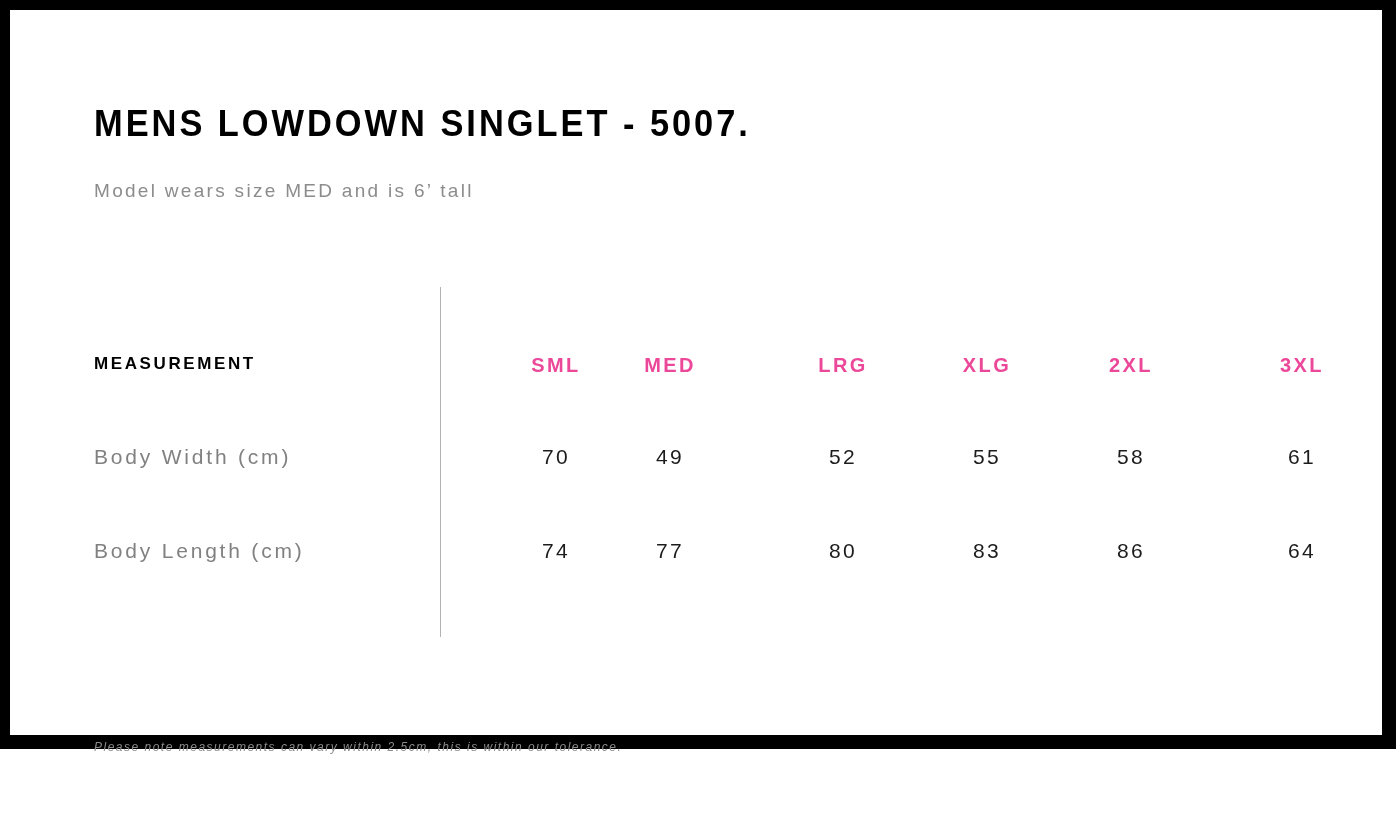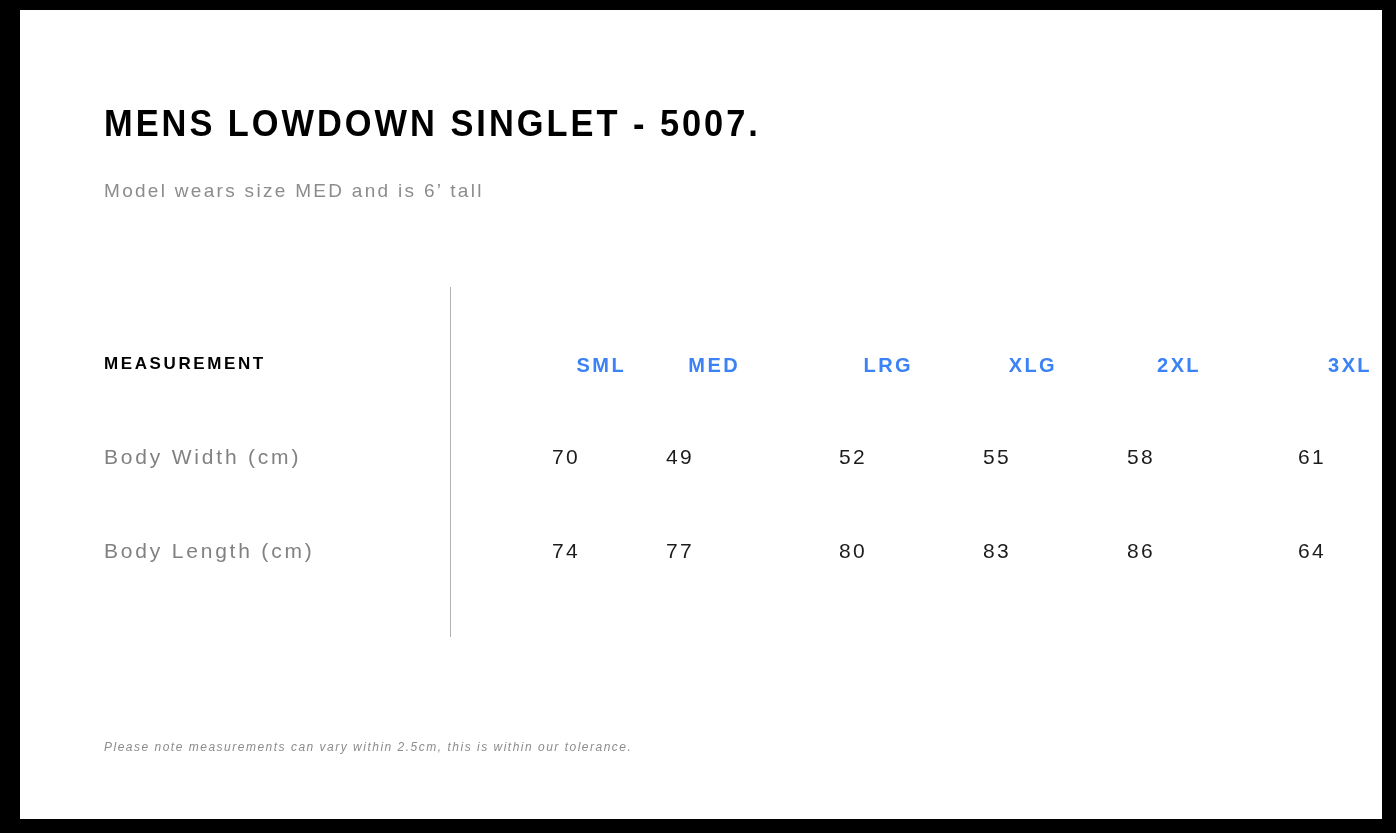--- a/index.html
+++ b/index.html
@@ -12,23 +12,23 @@
     height: 833px;
     overflow: hidden;
     font-family: "Liberation Sans", sans-serif;
   }
 
   
   #frame {
     position: relative;
     box-sizing: border-box;
     width: 1396px;
-    height: 833px;
+    height: 749px;
     background: #000000;
-    padding: 10px 14px 14px 20px;
+    padding: 10px 14px 14px 10px;
   }
   #page {
     position: relative;
     box-sizing: border-box;
     width: 100%;
     height: 100%;
     background: #ffffff;
   }
 
   
@@ -109,23 +109,22 @@
     position: absolute;
     top: -15px;
     width: 120px;
     margin-left: -60px;
     text-align: center;
     white-space: nowrap;
   }
   #header-row .cell {
     font-size: 20px;
     font-weight: 700;
-    color: #3b82f6;
+    color: #ec4899;
     letter-spacing: 2.4px;
-    text-align: right;
   }
   .data-row .cell {
     font-size: 21px;
     font-weight: 400;
     color: #1c1c1c;
     letter-spacing: 2.4px;
   }
 
   .col-0 { left: 546px; }
   .col-1 { left: 660px; }

